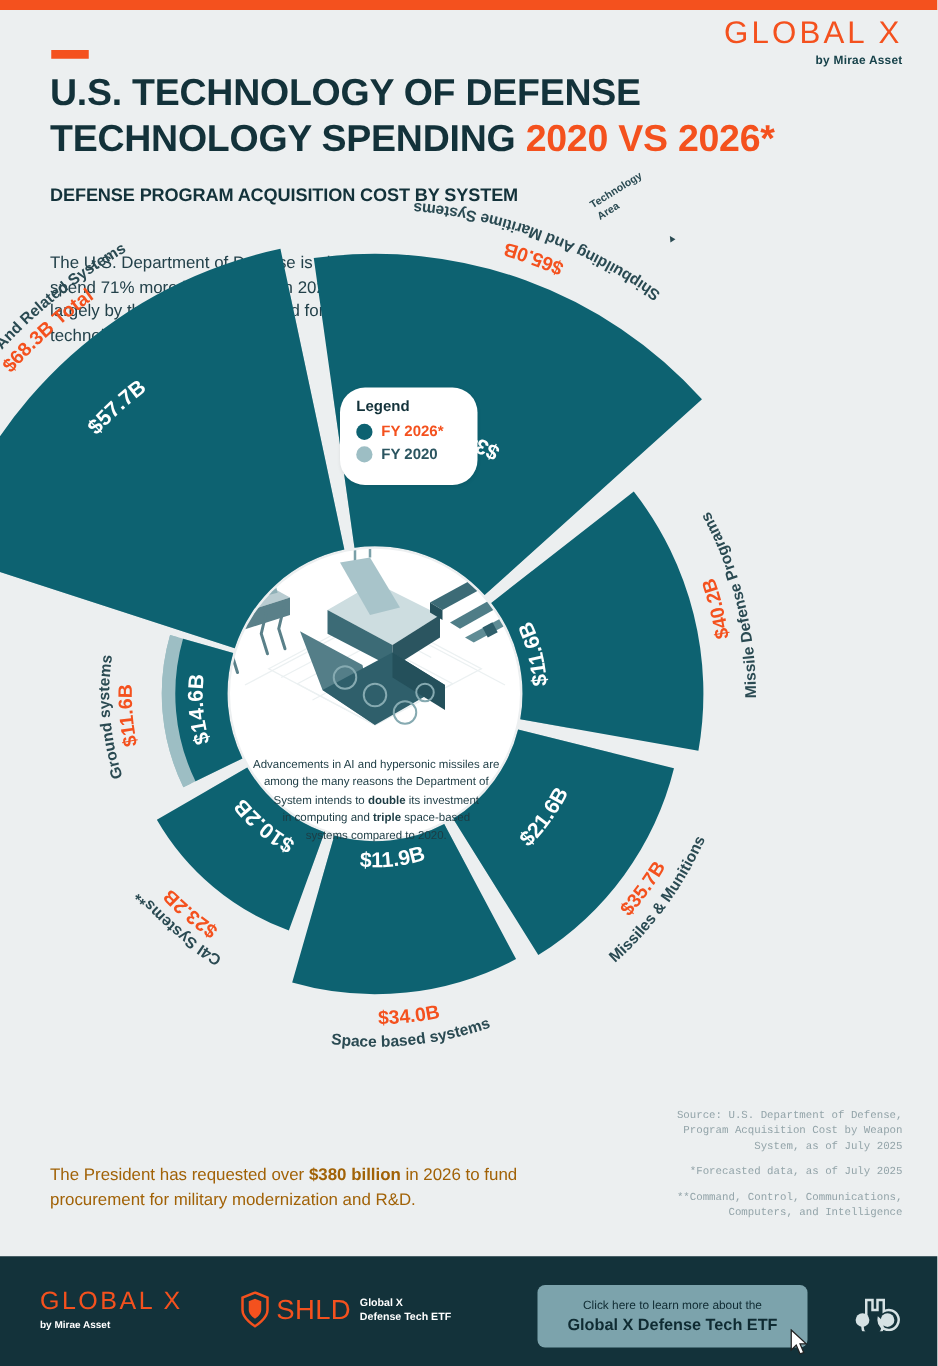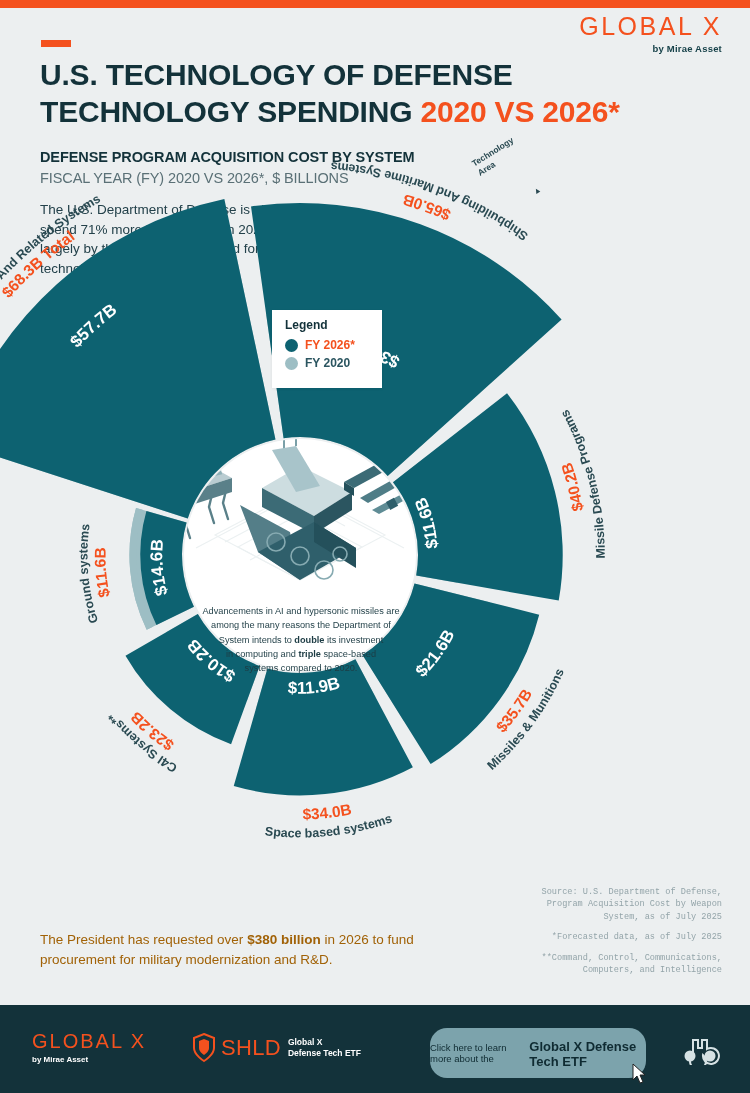--- a/index.html
+++ b/index.html
@@ -70,21 +70,21 @@
   
   #chart {
     position: absolute; left: 0; top: 150px;
     width: 750px; height: 760px;
   }
 
   
   .legend {
     position: absolute; left: 272px; top: 310px;
     width: 110px; height: 78px;
-    background: #ffffff; border-radius: 0;
+    background: #ffffff; border-radius: 20px;
     padding: 8px 0 0 13px;
     box-shadow: 0 1px 3px rgba(0,0,0,.07);
   }
   .legend-title { font-size: 12px; font-weight: bold; color: #13323a; margin-bottom: 6px; }
   .legend-row { display: flex; align-items: center; margin-bottom: 4px; }
   .legend-dot { width: 13px; height: 13px; border-radius: 50%; margin-right: 7px; }
   .legend-txt { font-size: 12px; font-weight: bold; }
   .lg-2026 { color: #f4511e; }
   .lg-2020 { color: #2b5560; }
 
@@ -122,22 +122,22 @@
   }
   .bb-sub { font-size: 8px; font-weight: bold; color: #ffffff; margin-top: 4px; }
 
   .shld { position: absolute; left: 192px; top: 28px; display: flex; align-items: center; }
   .shld-name { font-size: 22px; font-weight: normal; color: #f4511e; letter-spacing: .3px; margin-left: 5px; }
   .shld-desc { font-size: 8.5px; font-weight: bold; color: #ffffff; line-height: 1.3; margin-left: 7px; }
 
   .cta {
     position: absolute; left: 430px; top: 23px;
     width: 216px; height: 50px;
-    background: #7ca3ac; border-radius: 17px;
-    display: flex; flex-direction: row;
+    background: #7ca3ac; border-radius: 6px;
+    display: flex; flex-direction: column;
     align-items: center; justify-content: center;
     color: #0f2b32; cursor: pointer;
   }
   .cta-l1 { font-size: 9.5px; }
   .cta-l2 { font-size: 13px; font-weight: bold; margin-top: 2px; }
 
   .binoc { position: absolute; right: 30px; top: 32px; }
 
   .cursor { position: absolute; left: 632px; top: 1063px; }
 </style>
@@ -153,21 +153,20 @@
     <div class="brand-sub">by Mirae Asset</div>
   </div>
 
   <div class="dash"></div>
   <div class="title">
     <span>U.S. TECHNOLOGY OF DEFENSE</span><br>
     <span>TECHNOLOGY SPENDING </span><span class="hl">2020 VS 2026*</span>
   </div>
 
   <div class="sub1">DEFENSE PROGRAM ACQUISITION COST BY SYSTEM</div>
-  <div class="sub2">FISCAL YEAR (FY) 2020 VS 2026*, $ BILLIONS</div>
   <div class="intro">The U.S. Department of Defense is aiming to spend 71% more in 2026 than in 2020, driven largely by the U.S. military's need for advanced technology.</div>
 
   <svg id="chart" viewBox="0 0 750 760">
     <defs>
       <clipPath id="centerClip">
           <circle cx="300" cy="405" r="116"></circle>
         </clipPath>
     </defs>
     <g id="segments-group">
         <path d="M-9.778128487657455 304.3469845921921 A325.72 325.72 0 0 1 232.2790040668395 86.39776348898476 L275.4664204835044 289.5785831134109 A118 118 0 0 0 187.77533107717187 368.5359946637562 Z" fill="#9dbec4"></path>

